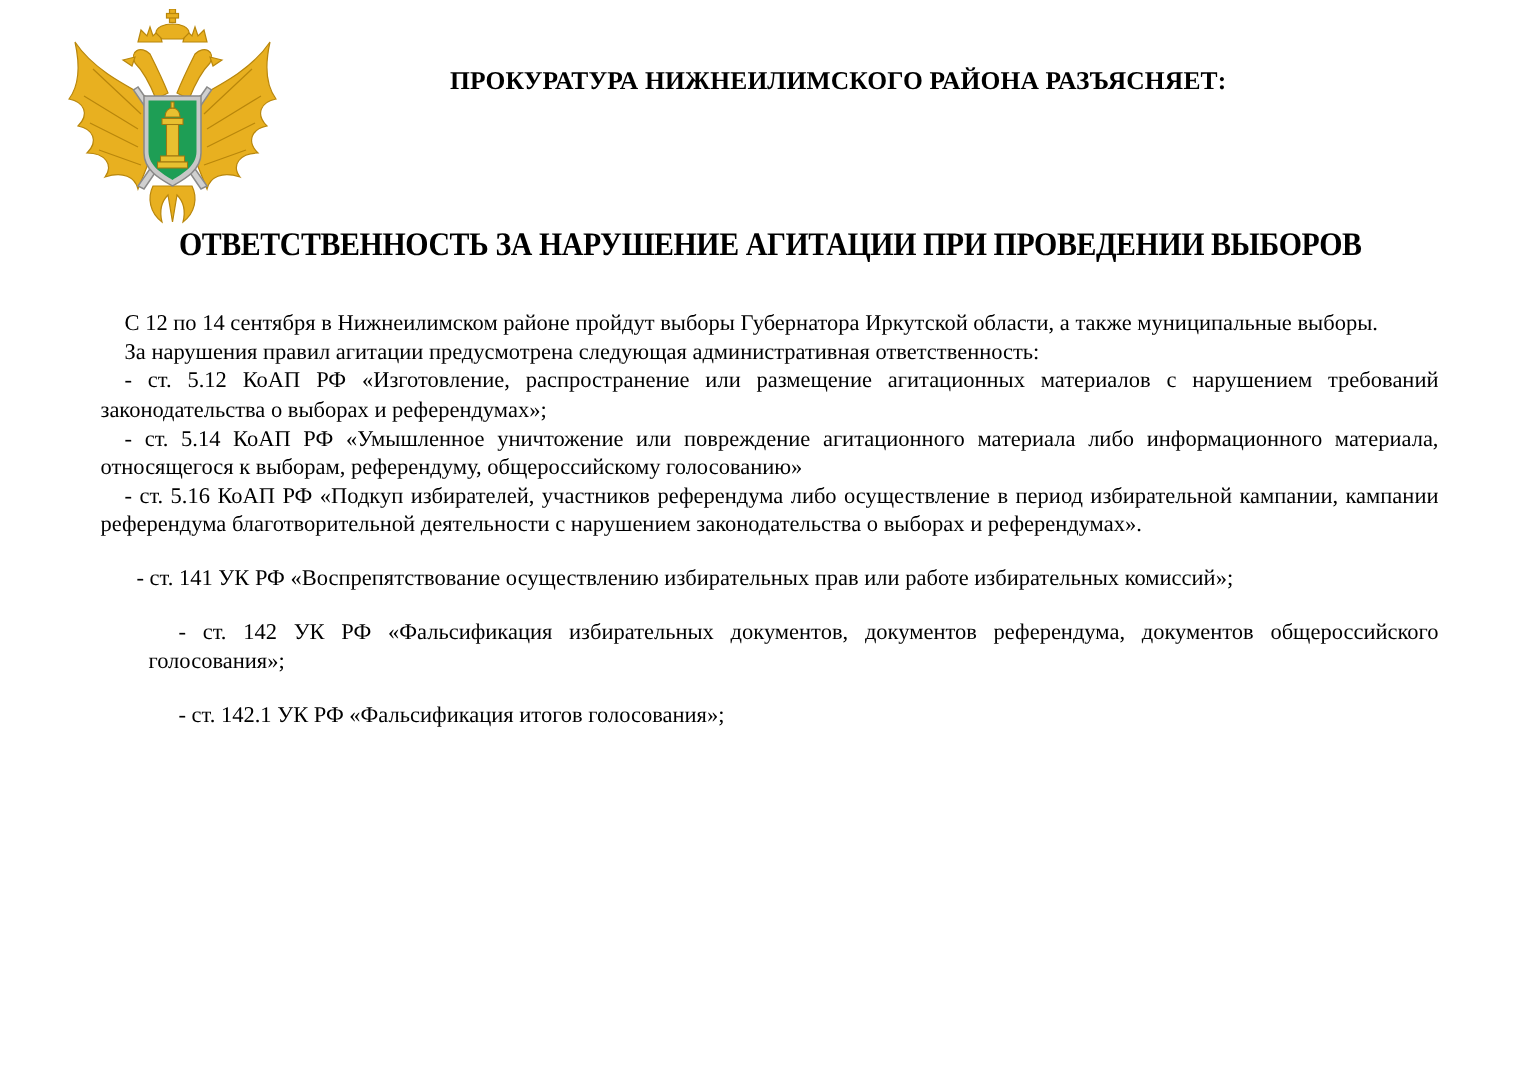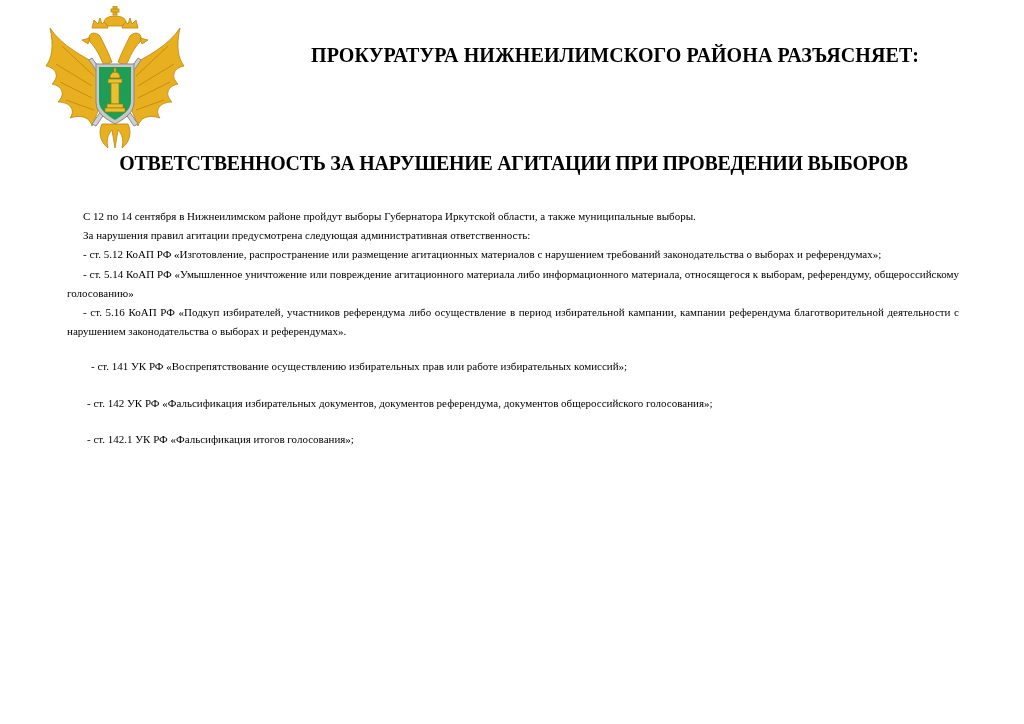--- a/index.html
+++ b/index.html
@@ -21,54 +21,53 @@
       top: 6px;
       width: 146px;
       height: 146px;
     }
     .header-line {
       position: absolute;
       left: 300px;
       top: 44px;
       width: 560px;
       font-weight: bold;
-      font-size: 20px;
+      font-size: 17px;
       letter-spacing: 0.1px;
       white-space: nowrap;
-      margin-left: 11px;
     }
     .doc-title {
       position: absolute;
       left: 67px;
       top: 150px;
       width: 893px;
       text-align: center;
       font-weight: bold;
       font-size: 22px;
       letter-spacing: -0.3px;
       transform: scaleX(0.905);
       transform-origin: center;
       white-space: nowrap;
     }
     .body-text {
       position: absolute;
       left: 67px;
       top: 207px;
       width: 892px;
-      font-size: 11px;
+      font-size: 15px;
       line-height: 19.2px;
     }
     .body-text p {
       margin: 0;
       text-align: justify;
       text-indent: 16px;
     }
     .body-text p.ind2 { text-indent: 24px; margin-top: 16px; }
     .body-text p.ind3 { text-indent: 20px; }
-    .body-text p.gap2 { margin-top: 17px; }
+    .body-text p.gap2 { margin-top: 17px; margin-left: 32px; }
   </style>
 </head>
 <body>
 
 <div class="emblem">
   <svg width="146" height="146" viewBox="0 0 146 146" xmlns="http://www.w3.org/2000/svg">
 
     <g fill="#E8B020" stroke="#B8860B" stroke-width="0.8">
       <path d="M62 62 C40 50, 20 40, 8 22 C12 40, 10 52, 4 60 C14 62, 18 70, 10 78 C20 80, 24 88, 16 96 C28 96, 34 104, 28 112 C40 108, 48 112, 50 120 L58 100 Z"></path>
       <path d="M84 62 C106 50, 126 40, 138 22 C134 40, 136 52, 142 60 C132 62, 128 70, 136 78 C126 80, 122 88, 130 96 C118 96, 112 104, 118 112 C106 108, 98 112, 96 120 L88 100 Z"></path>

